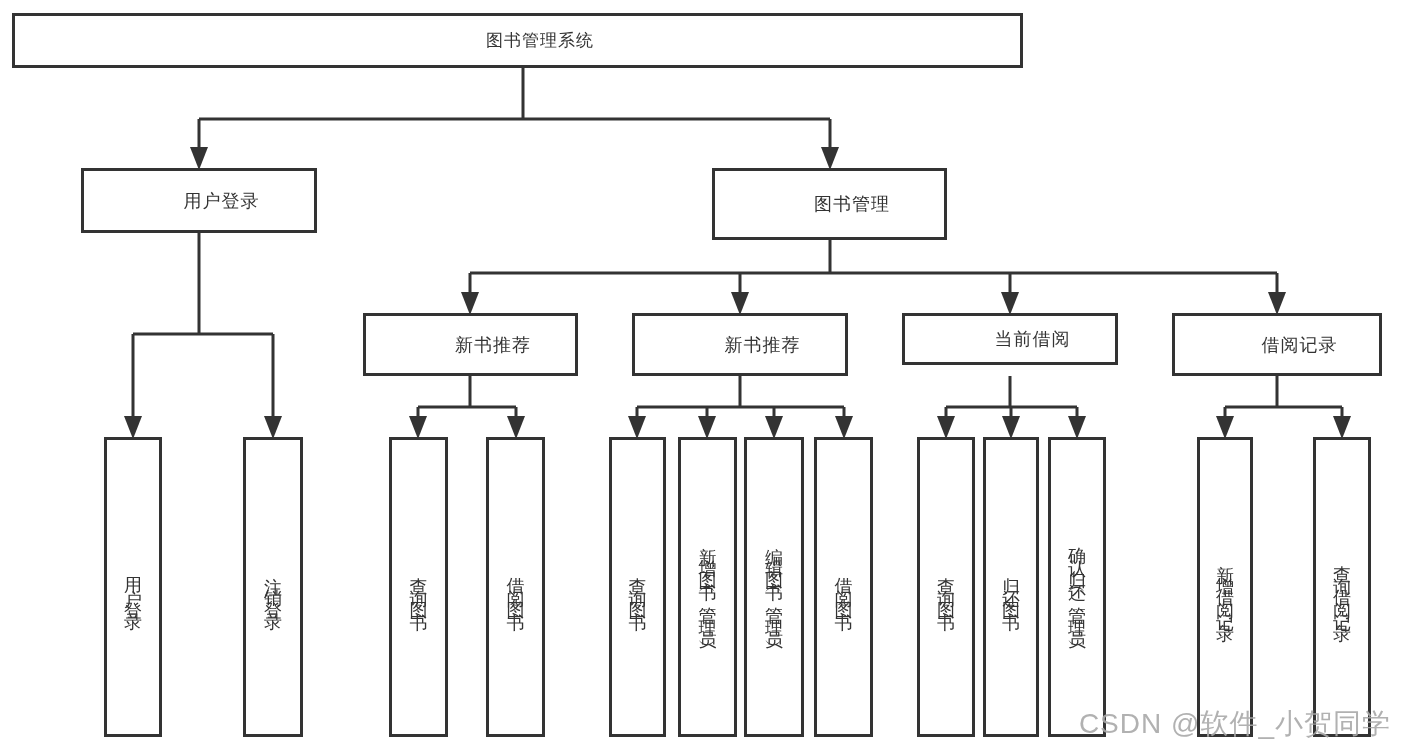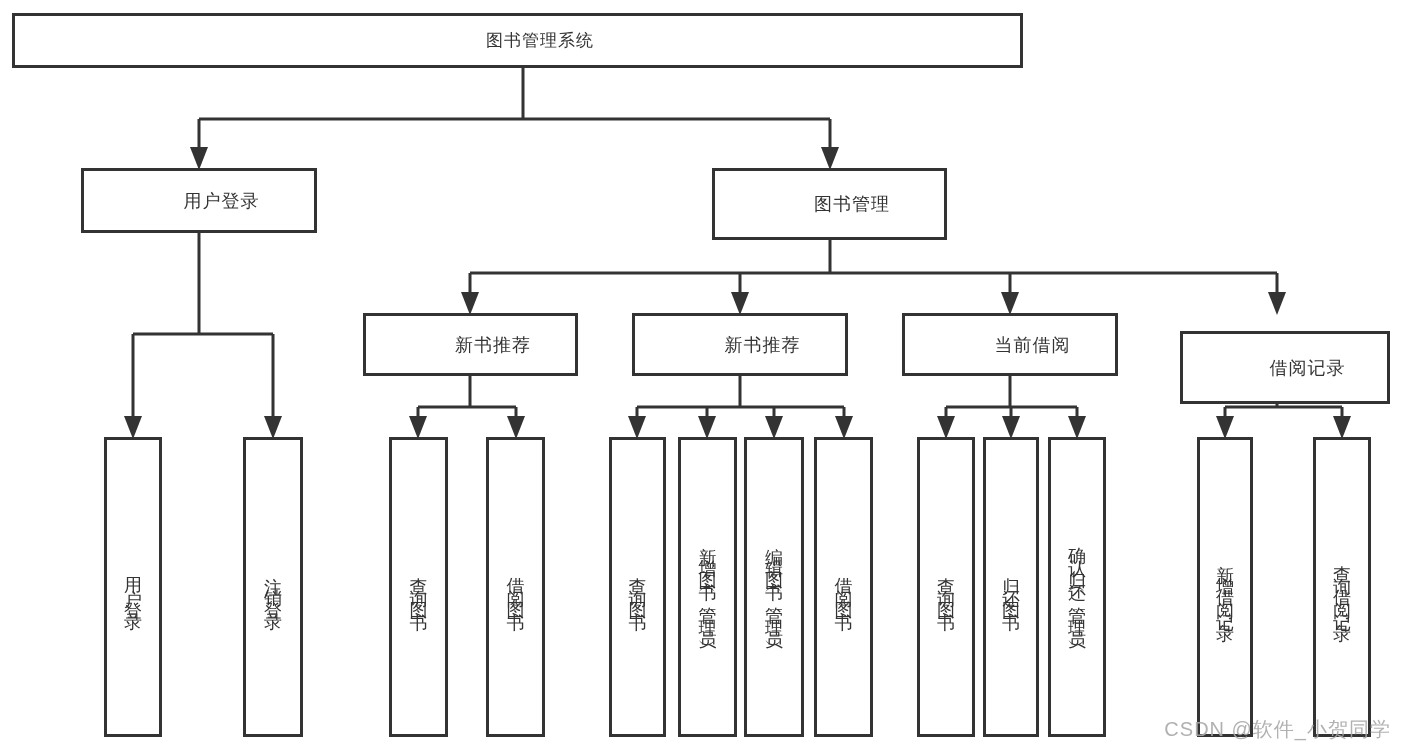--- a/index.html
+++ b/index.html
@@ -39,21 +39,21 @@
     text-orientation: mixed;
     font-size: 18px;
     letter-spacing: 12px;
     line-height: 1;
     white-space: nowrap;
   }
   .watermark {
     position: absolute;
     right: 14px;
     bottom: 4px;
-    font-size: 20px;
+    font-size: 28px;
     color: rgba(168, 168, 168, 0.9);
     z-index: 3;
     letter-spacing: 1px;
   }
 </style>
 </head>
 <body>
 
 <div class="canvas">
 
@@ -100,24 +100,24 @@
   <div class="box hbox" style="left:712px; top:168px; width:235px; height:72px;">
     <span>图书管理</span>
   </div>
 
   <div class="box hbox" style="left:363px; top:313px; width:215px; height:63px;">
     <span>新书推荐</span>
   </div>
   <div class="box hbox" style="left:632px; top:313px; width:216px; height:63px;">
     <span>新书推荐</span>
   </div>
-  <div class="box hbox" style="left:902px; top:313px; width:216px; height:63px;">
+  <div class="box hbox" style="left:902px; top:313px; width:216px; height:52px;">
     <span>当前借阅</span>
   </div>
-  <div class="box hbox" style="left:1172px; top:331px; width:210px; height:73px;margin-left:8px;">
+  <div class="box hbox" style="left:1172px; top:313px; width:210px; height:63px;">
     <span>借阅记录</span>
   </div>
 
   <div class="box vbox" style="left:104px; top:437px; width:58px; height:300px;">
     <span>用户登录</span>
   </div>
   <div class="box vbox" style="left:243px; top:437px; width:60px; height:300px;">
     <span>注销登录</span>
   </div>
 

